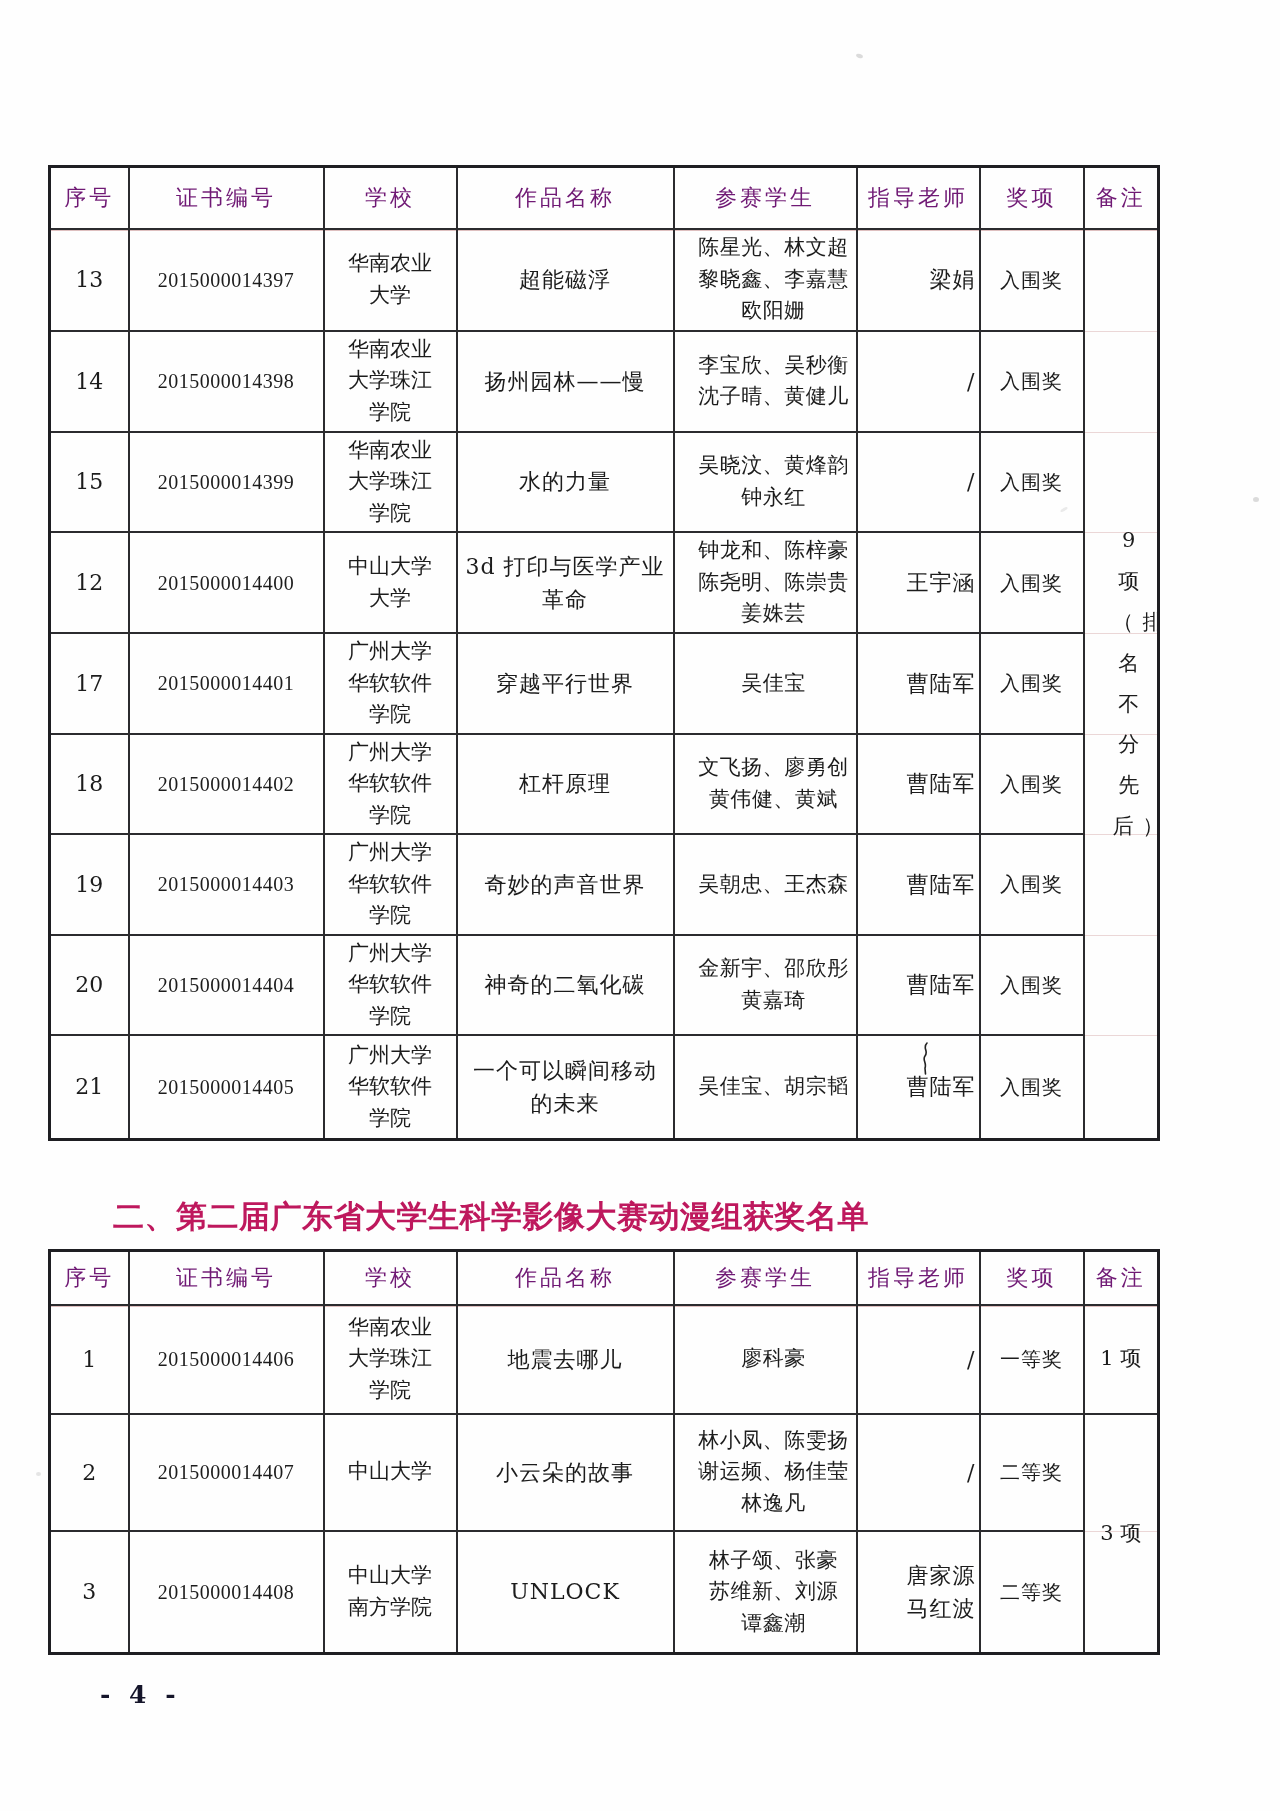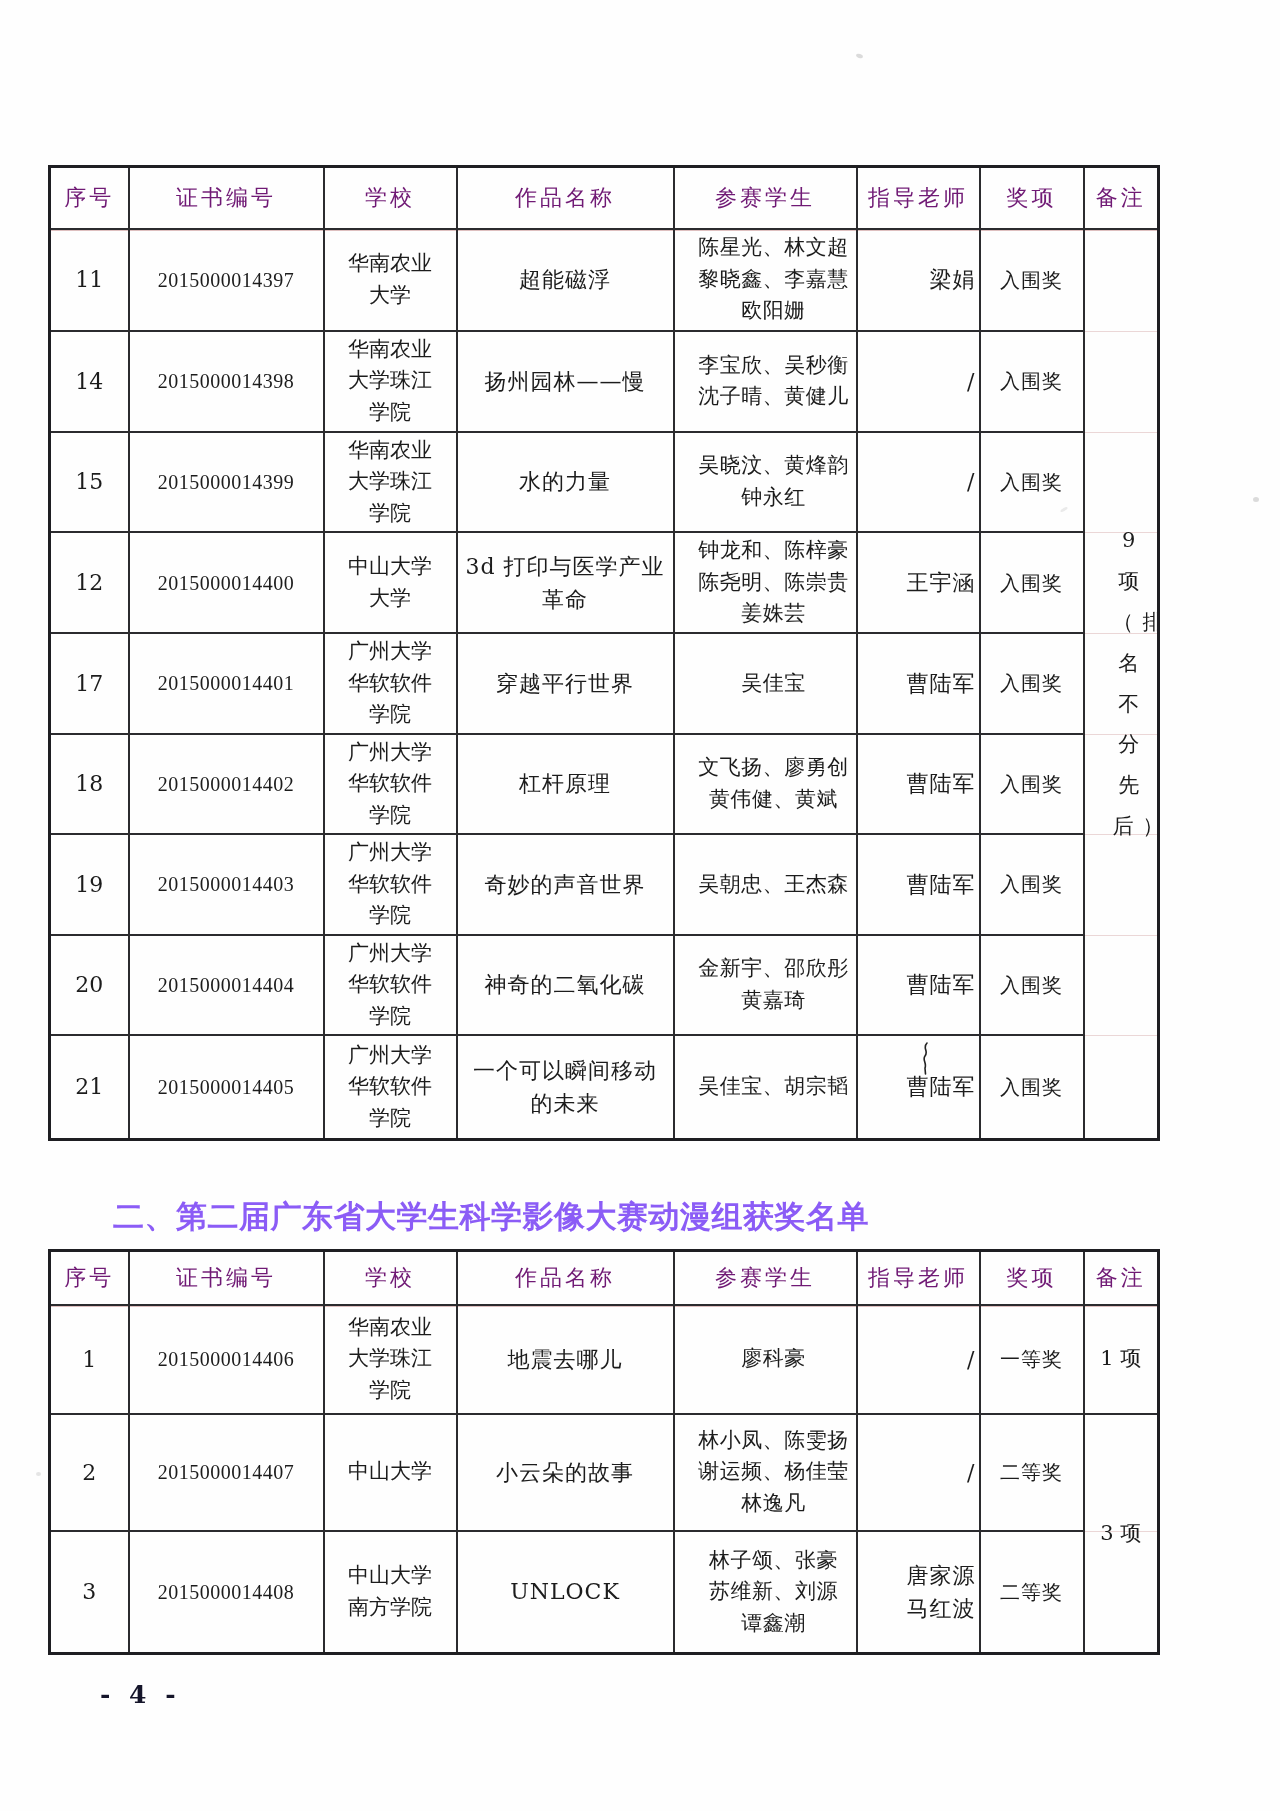--- a/index.html
+++ b/index.html
@@ -57,21 +57,21 @@
   td.cell-award{font-size:20px;letter-spacing:1px;}
   td.cell-note{font-size:21px;}
   td.note-tall{letter-spacing:9px;line-height:1.95;padding-left:28px;}
   .ink{position:absolute;left:52%;top:6px;pointer-events:none;}
 
   .section-heading{
     position:absolute;left:113px;top:1196px;
     margin:0;
     font-family:"DejaVu Sans","Liberation Sans",sans-serif;
     font-size:31px;font-weight:700;
-    letter-spacing:.5px;color:#8b5cf6;
+    letter-spacing:.5px;color:#be185d;
     white-space:nowrap;
   }
   .page-number{
     position:absolute;left:100px;top:1680px;
     font-size:25px;font-weight:600;
     letter-spacing:5px;color:#15152a;
   }
 </style>
 </head>
 <body>
@@ -101,21 +101,21 @@
         <th>学校</th>
         <th>作品名称</th>
         <th>参赛学生</th>
         <th>指导老师</th>
         <th>奖项</th>
         <th>备注</th>
       </tr>
     </thead>
     <tbody>
         <tr style="height: 102px;">
-          <td class="cell-no">11</td>
+          <td class="cell-no">13</td>
           <td class="cell-cert">2015000014397</td>
           <td class="cell-school">华南农业
 大学</td>
           <td class="cell-work">超能磁浮</td>
           <td class="cell-students">陈星光、林文超
 黎晓鑫、李嘉慧
 欧阳姗</td>
           <td class="cell-teacher">梁娟</td>
           <td class="cell-award">入围奖</td>
           <td class="cell-note note-tall" rowspan="9">9 项

